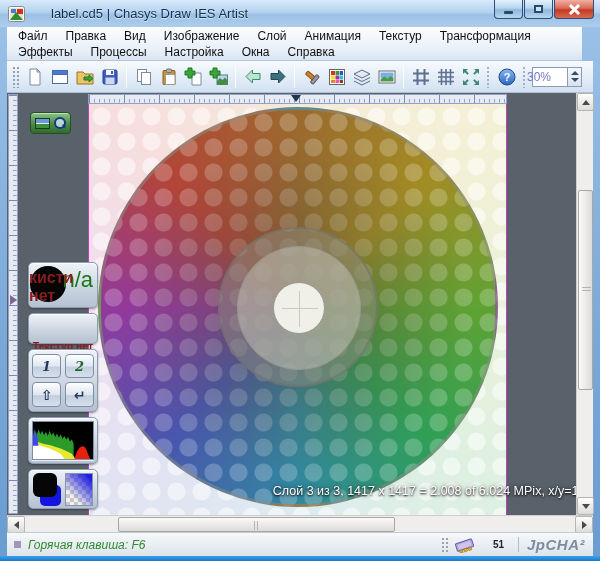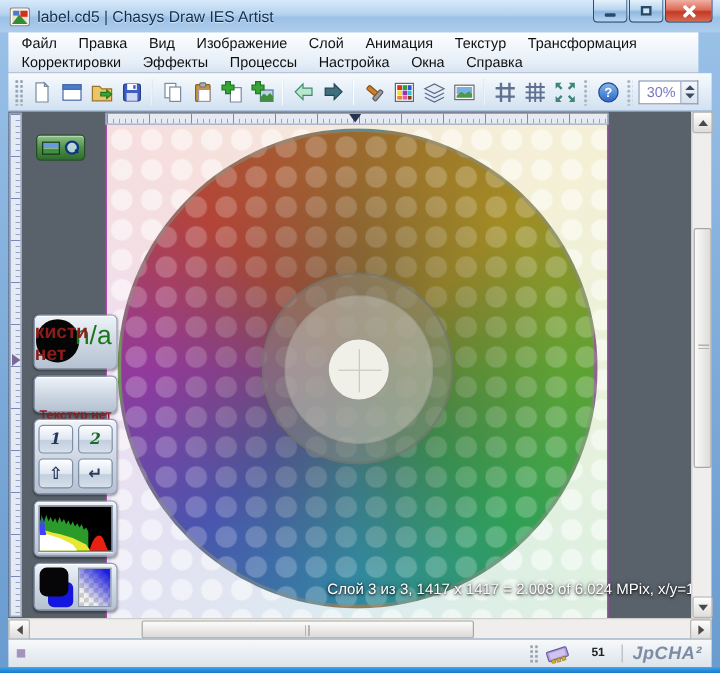--- a/index.html
+++ b/index.html
@@ -3,21 +3,21 @@
 <meta charset="utf-8">
 <style>
   html,body{margin:0;padding:0;background:#444;}
   *{box-sizing:border-box;font-family:"Liberation Sans","DejaVu Sans",sans-serif;}
   .window{position:relative;width:600px;height:561px;overflow:hidden;
     background:linear-gradient(180deg,#9cc2e8 0%,#7aa8d8 60%,#6a9cd0 100%);
     outline:1px solid #1c3a60;}
   
   .titlebar{position:absolute;left:0;top:0;width:600px;height:27px;
     background:linear-gradient(180deg,#d8eafc 0%,#b4d2ee 45%,#9cc0e6 55%,#aecdec 100%);
-    display:flex;align-items:center;padding:0 8px;}
+    display:flex;align-items:center;padding:0 8px;gap:20px;}
   .app-icon{width:17px;height:16px;margin-right:6px;flex:0 0 auto;}
   .title-text{font-size:13px;color:#10304f;white-space:nowrap;text-shadow:0 1px 1px rgba(255,255,255,.7);}
   .caption{position:absolute;top:0;right:6px;display:flex;}
   .cbtn{height:19px;border:1px solid #2c4e74;border-top:none;display:flex;align-items:center;justify-content:center;
     background:linear-gradient(180deg,#e4f1fb,#b7d4ee 45%,#8fb8e0 55%,#b9d6ef);border-radius:0 0 4px 4px;margin-left:1px;}
   .cbtn.min,.cbtn.max{width:29px;}
   .cbtn.close{width:40px;background:linear-gradient(180deg,#f0b0a4,#dd6a57 45%,#c23a24 55%,#d96a52);}
   .glyph-min{width:9px;height:3px;background:#2a4a6a;border-radius:1px;margin-top:6px;}
   .glyph-max{width:9px;height:8px;border:2px solid #2a4a6a;background:#cfe4f6;}
   .glyph-close{position:relative;width:11px;height:11px;}
@@ -35,21 +35,21 @@
     display:flex;align-items:center;padding:0 2px;}
   .grip{width:7px;height:22px;margin:0 3px;
     background-image:radial-gradient(circle,#93a0b2 1px,rgba(0,0,0,0) 1.5px);background-size:4px 4px;}
   .tbtn{width:25px;height:26px;display:flex;align-items:center;justify-content:center;border-radius:3px;}
   .tbtn svg{width:20px;height:20px;}
   .tsep{width:1px;height:22px;background:#aebecf;border-right:1px solid #fbfdff;margin:0 4px;}
   .tsep-dot{width:5px;height:22px;margin:0 3px;
     background-image:radial-gradient(circle,#a4b0be 1px,rgba(0,0,0,0) 1.4px);background-size:4px 4px;}
   .zoombox{display:flex;margin-left:2px;}
   .zoominput{width:36px;height:20px;border:1px solid #8a9ab8;background:#fff;color:#7878c4;
-    font-size:12px;display:flex;align-items:center;justify-content:flex-end;padding-right:4px;}
+    font-size:12px;display:flex;align-items:center;justify-content:flex-end;padding-right:16px;}
   .spin{width:14px;height:20px;border:1px solid #8a9ab8;border-left:none;background:linear-gradient(#f4f8fc,#d8e2ee);
     display:flex;flex-direction:column;align-items:center;justify-content:center;gap:3px;}
   .tri-up{width:0;height:0;border-left:4px solid transparent;border-right:4px solid transparent;border-bottom:4px solid #3a4a66;}
   .tri-down{width:0;height:0;border-left:4px solid transparent;border-right:4px solid transparent;border-top:4px solid #3a4a66;}
   
   .workspace{position:absolute;left:7px;top:93px;width:586px;height:422px;background:#59616b;overflow:hidden;}
   .vruler{position:absolute;left:1px;top:1px;width:10px;height:420px;background:#e6ebf3;border:1px solid #93a2c2;
     background-image:
       repeating-linear-gradient(180deg,#7888b8 0 1px,rgba(0,0,0,0) 1px 35px),
       repeating-linear-gradient(180deg,#93a2c6 0 1px,rgba(0,0,0,0) 1px 5px);
@@ -195,21 +195,20 @@
       <span class="menuitem">Файл</span>
       <span class="menuitem">Правка</span>
       <span class="menuitem">Вид</span>
       <span class="menuitem">Изображение</span>
       <span class="menuitem">Слой</span>
       <span class="menuitem">Анимация</span>
       <span class="menuitem">Текстур</span>
       <span class="menuitem">Трансформация</span>
     </div>
     <div class="menurow">
-      <span class="menuitem">Корректировки</span>
       <span class="menuitem">Эффекты</span>
       <span class="menuitem">Процессы</span>
       <span class="menuitem">Настройка</span>
       <span class="menuitem">Окна</span>
       <span class="menuitem">Справка</span>
     </div>
   </div>
 
   <div class="toolbar">
     <span class="grip"></span>
@@ -446,20 +445,21 @@
     <div class="hthumb">
         <span class="lines"></span>
       </div>
     <div class="arrow right">
         <span class="tri-r"></span>
       </div>
   </div>
 
   <div class="statusbar">
     <span class="sb-bullet"></span>
+    <span class="sb-hotkey">Горячая клавиша: F6</span>
     <div class="sb-right">
       <span class="sb-grip"></span>
       <svg width="24" height="17" viewBox="0 0 24 17">
         <g transform="rotate(-18 12 9)">
           <rect x="3" y="5" width="17" height="8" rx="1" fill="#b4a6e2" stroke="#6a5aa8"></rect>
           <rect x="5" y="6.5" width="13" height="5" rx="0.5" fill="#cfc4ee"></rect>
           <rect x="5" y="12.5" width="3" height="3" fill="#d8b030" stroke="#8a6a10" stroke-width="0.5"></rect>
           <rect x="9.5" y="12.5" width="3" height="3" fill="#d8b030" stroke="#8a6a10" stroke-width="0.5"></rect>
           <rect x="14" y="12.5" width="3" height="3" fill="#d8b030" stroke="#8a6a10" stroke-width="0.5"></rect>
         </g>

